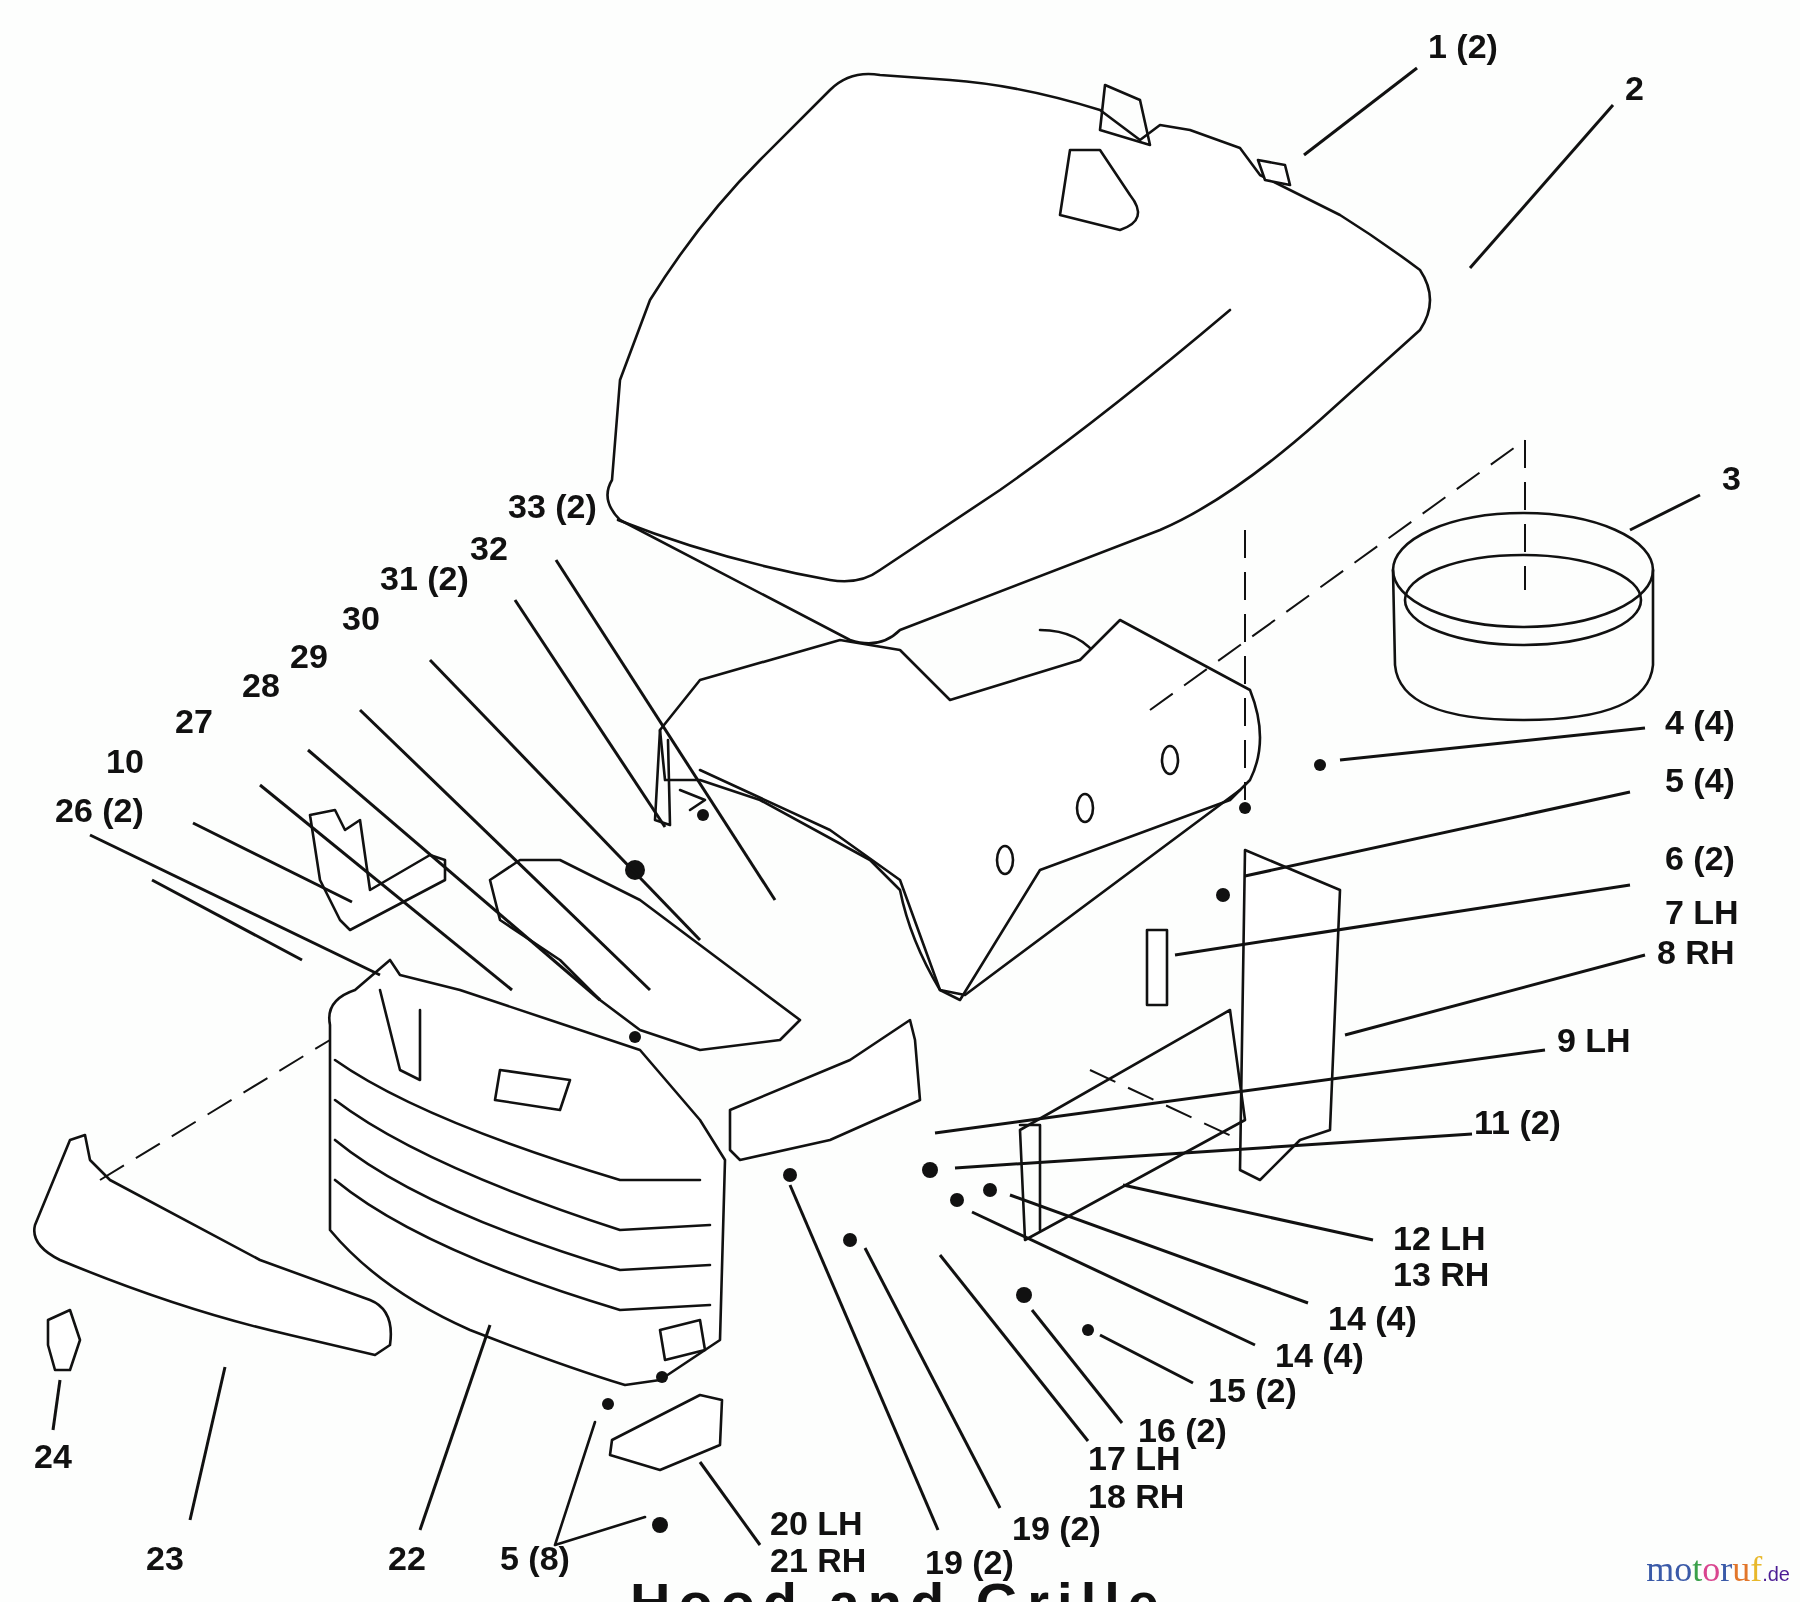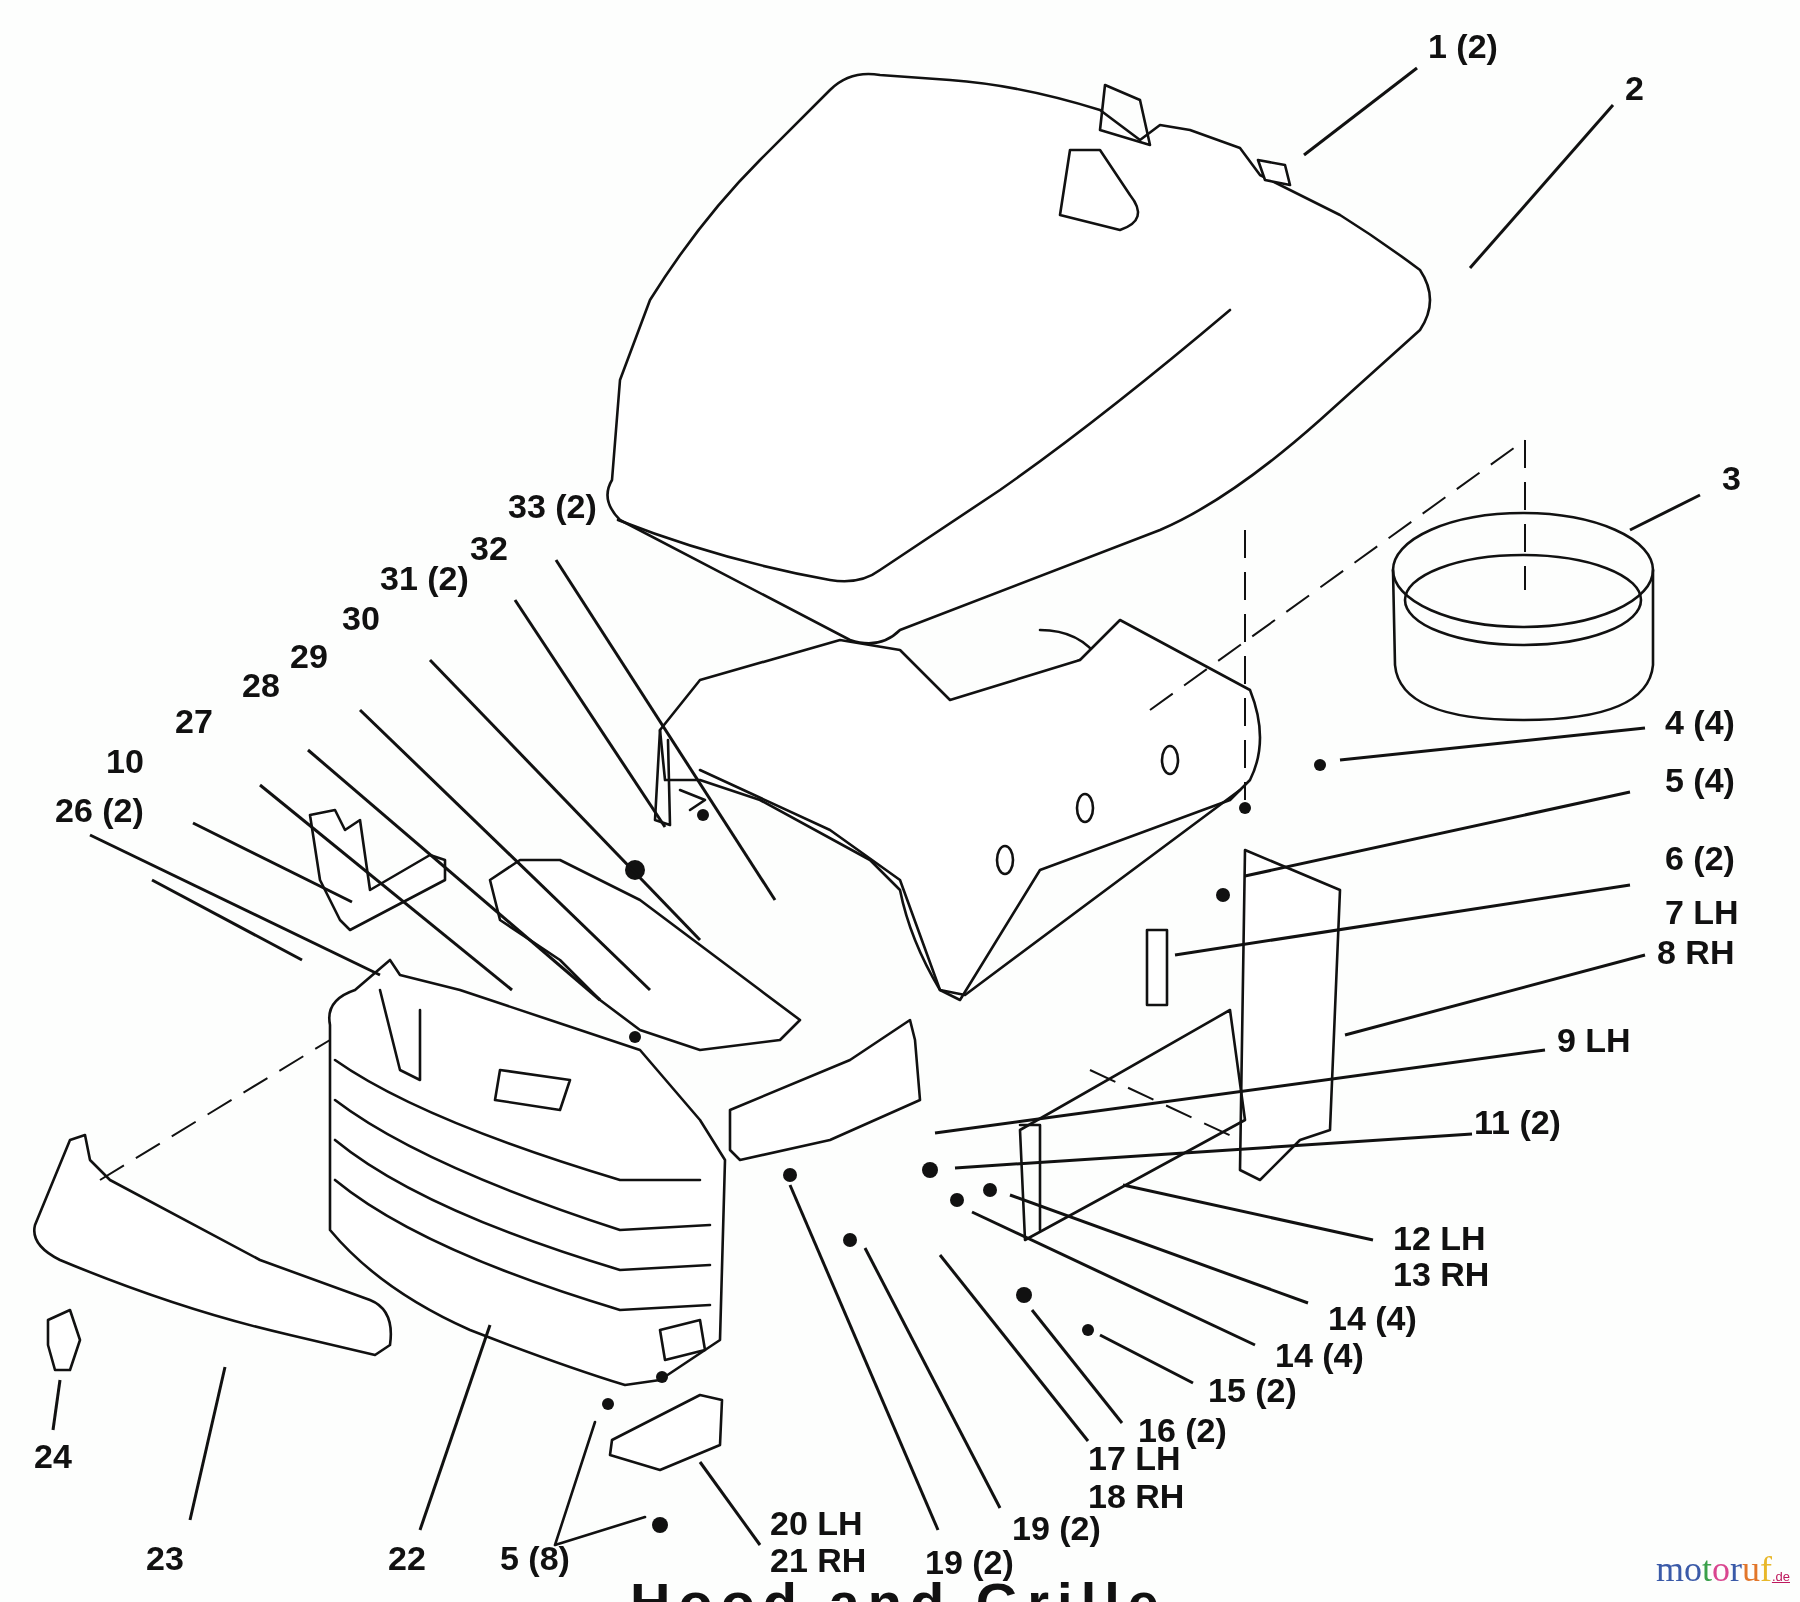--- a/index.html
+++ b/index.html
@@ -7,21 +7,21 @@
   svg{position:absolute;left:0;top:0;}
   .p{fill:none;stroke:#111;stroke-width:2.6;stroke-linejoin:round;stroke-linecap:round;}
   .pf{fill:#fff;stroke:#111;stroke-width:2.6;stroke-linejoin:round;}
   .dash{fill:none;stroke:#111;stroke-width:2;stroke-dasharray:28 14;}
   .lead{stroke:#111;stroke-width:3;}
   .dot{fill:#111;}
   .lbl{font-family:"Liberation Sans",sans-serif;font-weight:bold;font-size:34px;fill:#111;}
   .title{font-family:"Liberation Sans",sans-serif;font-weight:bold;font-size:44px;fill:#111;}
   #wm{position:absolute;right:10px;bottom:12px;font-family:"Liberation Serif",serif;font-size:36px;letter-spacing:0px;}
   #wm span{display:inline-block;}
-  #wm .de{font-size:13px;color:#be185d;font-family:"Liberation Sans",sans-serif;text-decoration:underline;}
+  #wm .de{font-size:20px;color:#4c1d95;font-family:"Liberation Sans",sans-serif;}
 </style>
 </head>
 <body>
 
 <svg width="1800" height="1602" viewBox="0 0 1800 1602">
 
   <g>
     <path class="pf" d="M612 480 Q600 500 620 520 L850 640 Q880 650 900 630 L1160 530 Q1230 500 1320 420 L1420 330 Q1440 300 1420 270 Q1380 240 1340 215 L1260 175 L1240 148 L1190 130 L1160 125 L1140 140 L1100 110 Q1020 85 950 80 L880 75 Q850 70 830 90 L760 160 Q700 220 650 300 L620 380 Z"></path>
     <path class="p" d="M618 520 Q720 560 830 580 Q860 585 880 570 L1000 490 Q1100 420 1230 310"></path>
     <path class="p" d="M1070 150 L1060 215 L1120 230 Q1150 220 1130 195 L1100 150 Z"></path>

